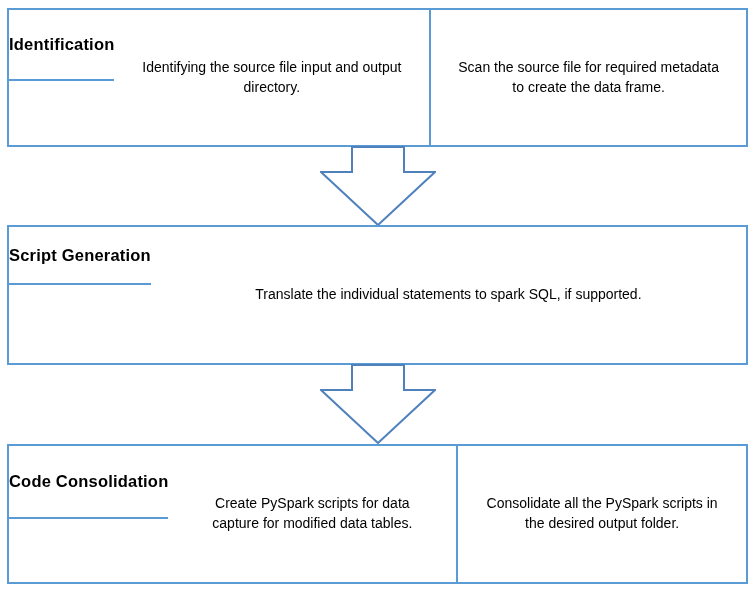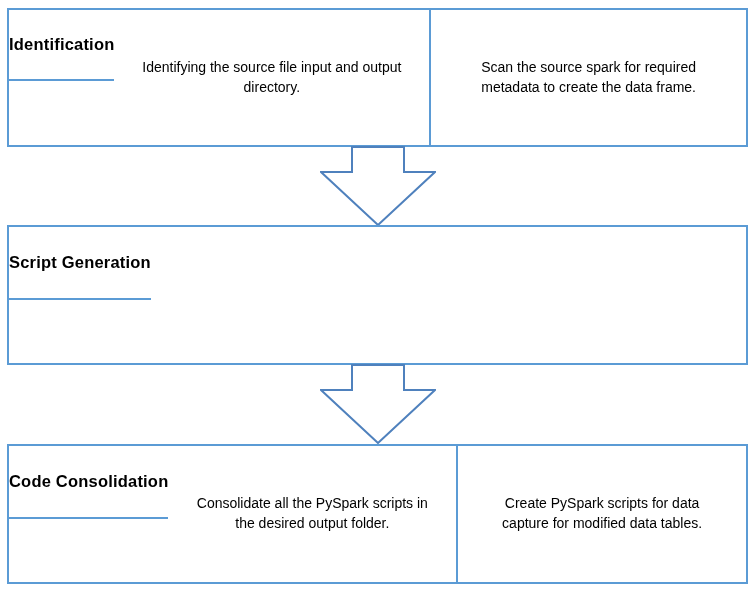--- a/index.html
+++ b/index.html
@@ -71,39 +71,40 @@
 </style>
 </head>
 <body>
 
 <div class="canvas">
 
   <section class="block" style="top:8px; height:139px;">
     <div class="block-header" style="height:71px;">Identification</div>
     <div class="block-body">
       <div class="cell">Identifying the source file input and output directory.</div>
-      <div class="cell">Scan the source spark for required metadata to create the data frame.</div>
+      <div class="cell">Scan the source file for required metadata to create the data frame.</div>
     </div>
   </section>
 
   <svg class="arrow" style="left:320px; top:146px;" width="116" height="80" viewBox="0 0 116 80">
     <polygon points="32,1 84,1 84,26 115,26 58,79 1,26 32,26"></polygon>
   </svg>
 
   <section class="block block-3col" style="top:225px; height:140px;">
-    <div class="block-header" style="height:73px;">Script Generation</div>
+    <div class="block-header" style="height:58px;">Script Generation</div>
     <div class="block-body">
+      <div class="cell">Translate the individual statements  to spark SQL, if supported.</div>
     </div>
   </section>
 
   <svg class="arrow" style="left:320px; top:364px;" width="116" height="80" viewBox="0 0 116 80">
     <polygon points="32,1 84,1 84,26 115,26 58,79 1,26 32,26"></polygon>
   </svg>
 
   <section class="block" style="top:444px; height:140px;">
     <div class="block-header" style="height:73px;">Code Consolidation</div>
     <div class="block-body">
+      <div class="cell">Create PySpark scripts for data capture for modified data tables.</div>
       <div class="cell">Consolidate all the PySpark scripts in the desired output folder.</div>
-      <div class="cell">Create PySpark scripts for data capture for modified data tables.</div>
     </div>
   </section>
 
 </div>
 
 </body></html>

